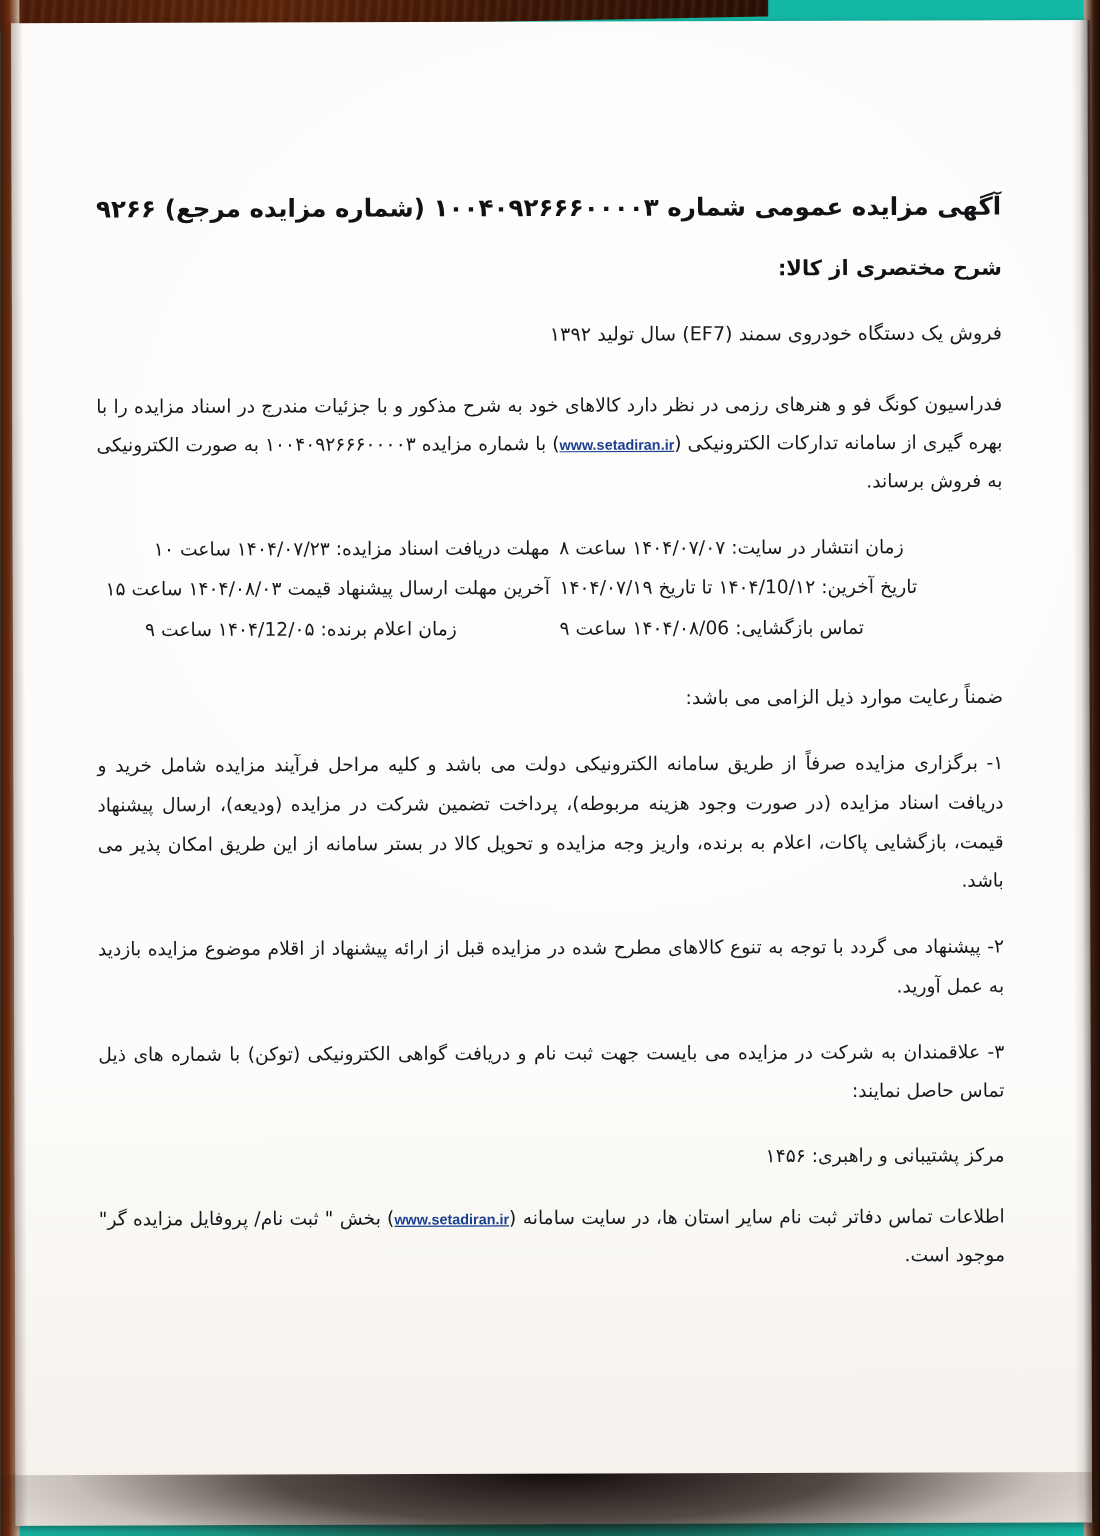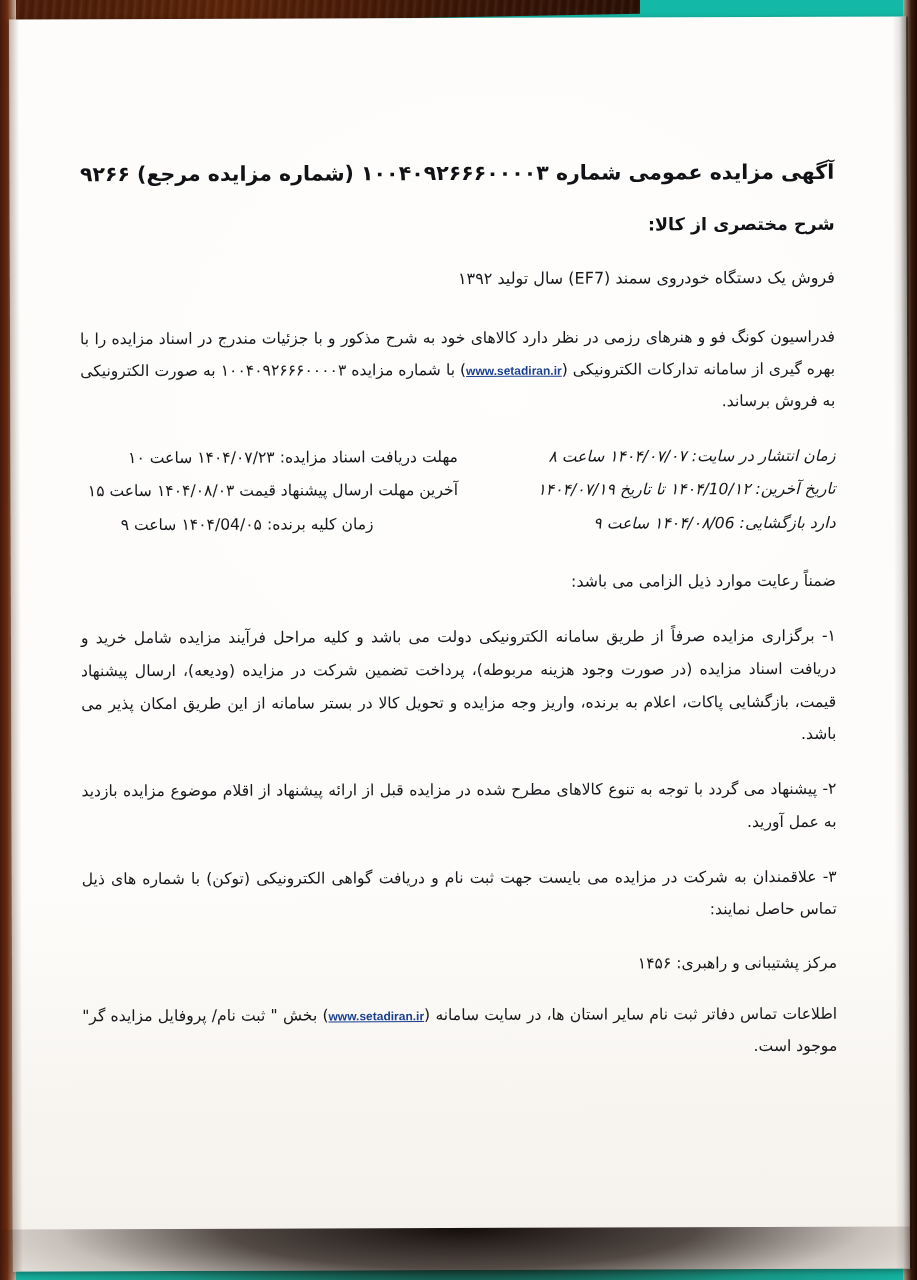--- a/index.html
+++ b/index.html
@@ -185,24 +185,23 @@
   .sched-row {
     display: flex;
     flex-direction: row;
     justify-content: flex-start;
     align-items: baseline;
     font-size: 15.6px;
     line-height: 2.15;
   }
   .sched-right {
     width: 50%;
-    text-align: right;
+    text-align: left;
     padding-left: 8px;
     box-sizing: border-box;
-    font-style: italic;
   }
   .sched-left {
     width: 50%;
     text-align: right;
     box-sizing: border-box;
   }
   .sched-row.r2 .sched-left { text-align: right; }
   .sched-row.r3 .sched-left { text-align: left; padding-left: 40px; }
   .sched-row.r1 .sched-left { padding-left: 34px; }
   .sched-row.r2 .sched-left { padding-left: 0px; }
@@ -285,26 +284,26 @@
               <span>۱۴۰۴/10/۱۲ تا تاریخ ۱۴۰۴/۰۷/۱۹</span>
             </div>
             <div class="sched-left">
               <span>آخرین مهلت ارسال پیشنهاد قیمت</span>
               <span>۱۴۰۴/۰۸/۰۳ ساعت ۱۵</span>
             </div>
           </div>
 
           <div class="sched-row r3">
             <div class="sched-right">
-              <span>دارد بازگشایی:</span>
+              <span>تماس بازگشایی:</span>
               <span>۱۴۰۴/۰۸/06 ساعت ۹</span>
             </div>
             <div class="sched-left">
-              <span>زمان کلیه برنده:</span>
-              <span>۱۴۰۴/04/۰۵ ساعت ۹</span>
+              <span>زمان اعلام برنده:</span>
+              <span>۱۴۰۴/12/۰۵ ساعت ۹</span>
             </div>
           </div>
 
         </div>
 
         <div class="note-lead">ضمناً رعایت موارد ذیل الزامی می باشد:</div>
 
         <p class="list-item">۱- برگزاری مزایده صرفاً از طریق سامانه الکترونیکی دولت می باشد و کلیه مراحل فرآیند مزایده شامل خرید و دریافت اسناد مزایده (در صورت وجود هزینه مربوطه)، پرداخت تضمین شرکت در مزایده (ودیعه)، ارسال پیشنهاد قیمت، بازگشایی پاکات، اعلام به برنده، واریز وجه مزایده و تحویل کالا در بستر سامانه از این طریق امکان پذیر می باشد.</p>
 
         <p class="list-item">۲- پیشنهاد می گردد با توجه به تنوع کالاهای مطرح شده در مزایده قبل از ارائه پیشنهاد از اقلام موضوع مزایده بازدید به عمل آورید.</p>

